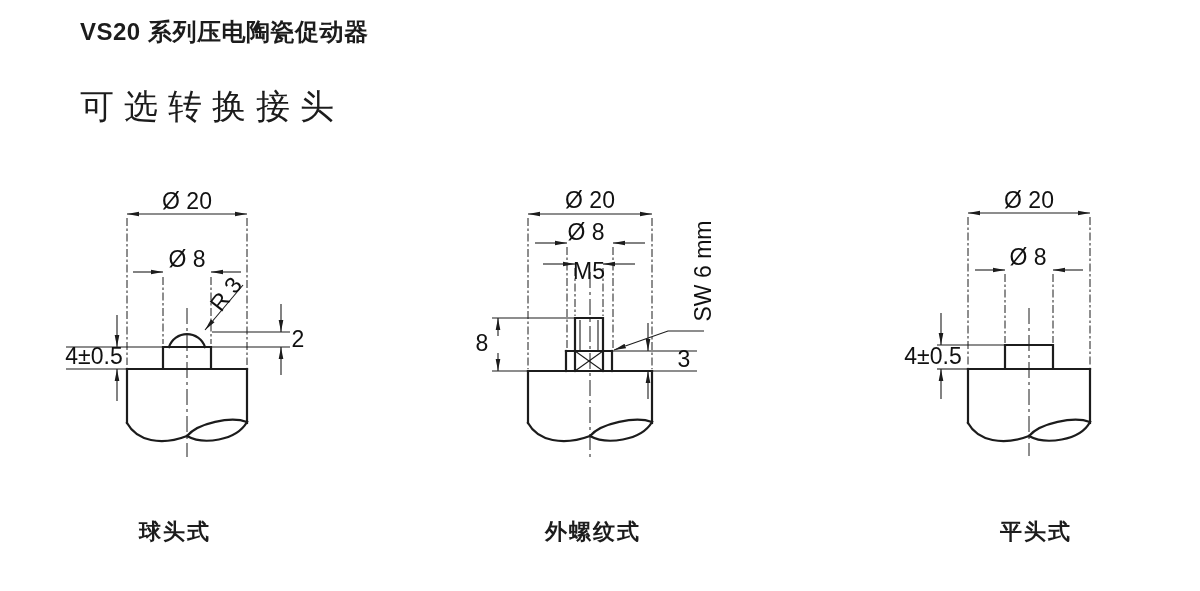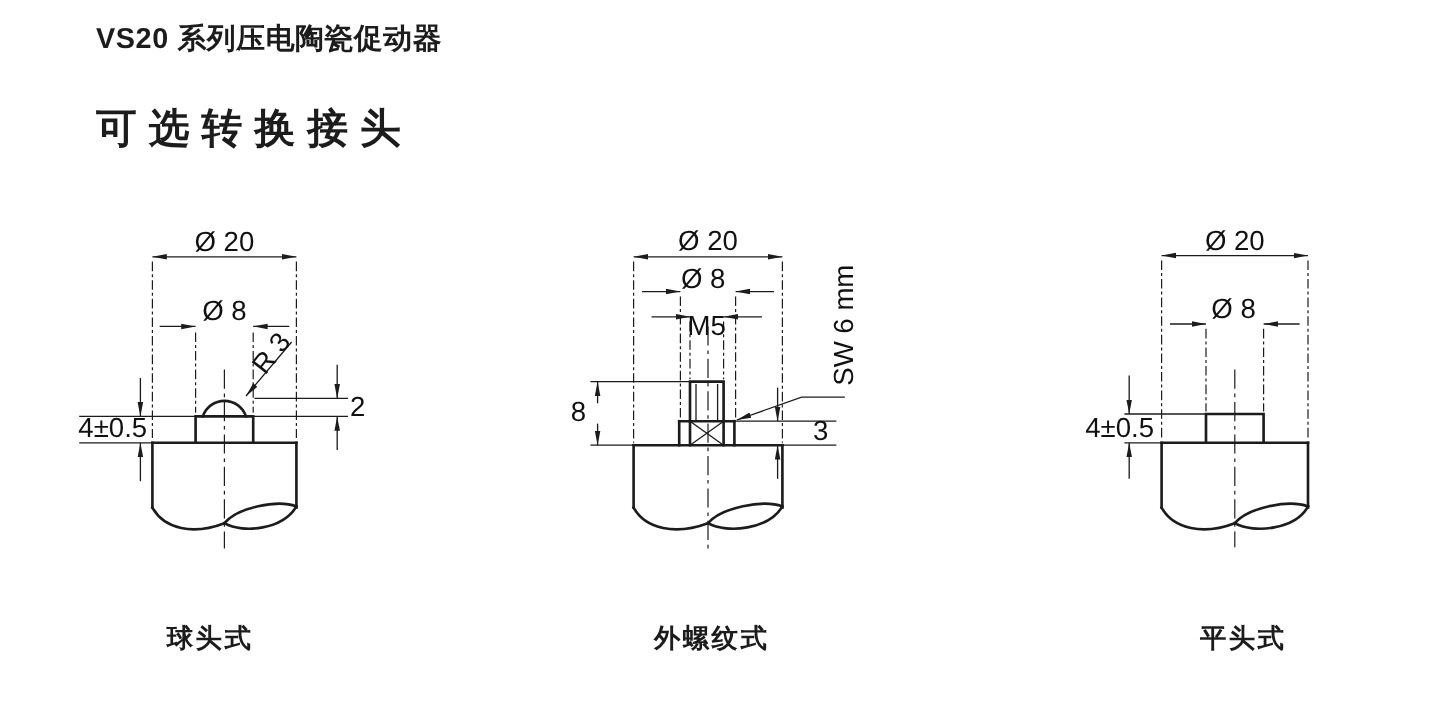--- a/index.html
+++ b/index.html
@@ -5,21 +5,21 @@
   html,body{margin:0;padding:0;}
   body{
     width:1200px;height:591px;position:relative;overflow:hidden;
     background:#ffffff;font-family:"Liberation Sans",sans-serif;color:#1c1c1c;
   }
   .page-title{
     position:absolute;left:64px;top:16px;font-size:24px;font-weight:bold;
     letter-spacing:0.5px;white-space:nowrap;margin-left:16px;
   }
   .page-subtitle{
-    position:absolute;left:80px;top:84px;font-size:34px;font-weight:bold;
+    position:absolute;left:80px;top:84px;font-size:34px;font-weight:normal;
     letter-spacing:10px;white-space:nowrap;
   }
   .caption{
     position:absolute;top:517px;font-size:22px;font-weight:bold;
     letter-spacing:2px;transform:translateX(-50%);white-space:nowrap;
   }
   svg{position:absolute;left:0;top:0;}
   .obj{stroke:#1c1c1c;stroke-width:2.2;fill:none;stroke-linecap:square;}
   .thin{stroke:#1c1c1c;stroke-width:1.1;fill:none;}
   .ext{stroke:#1c1c1c;stroke-width:1;fill:none;stroke-dasharray:8 2.5 2.5 2.5;}

